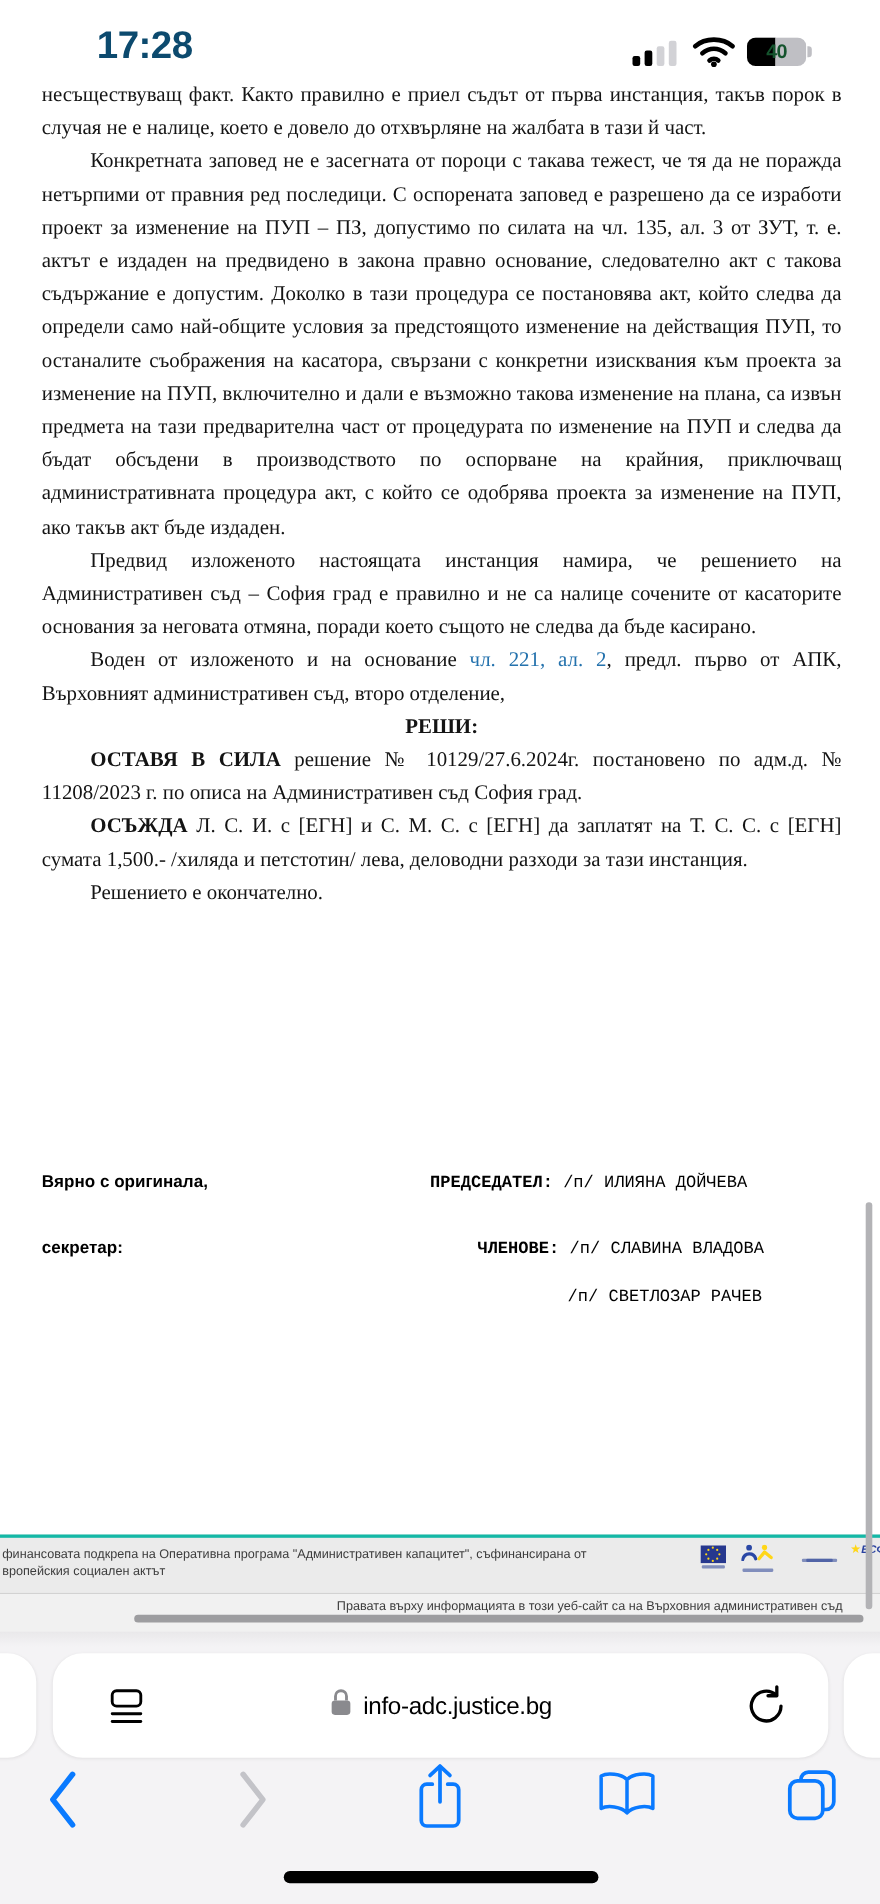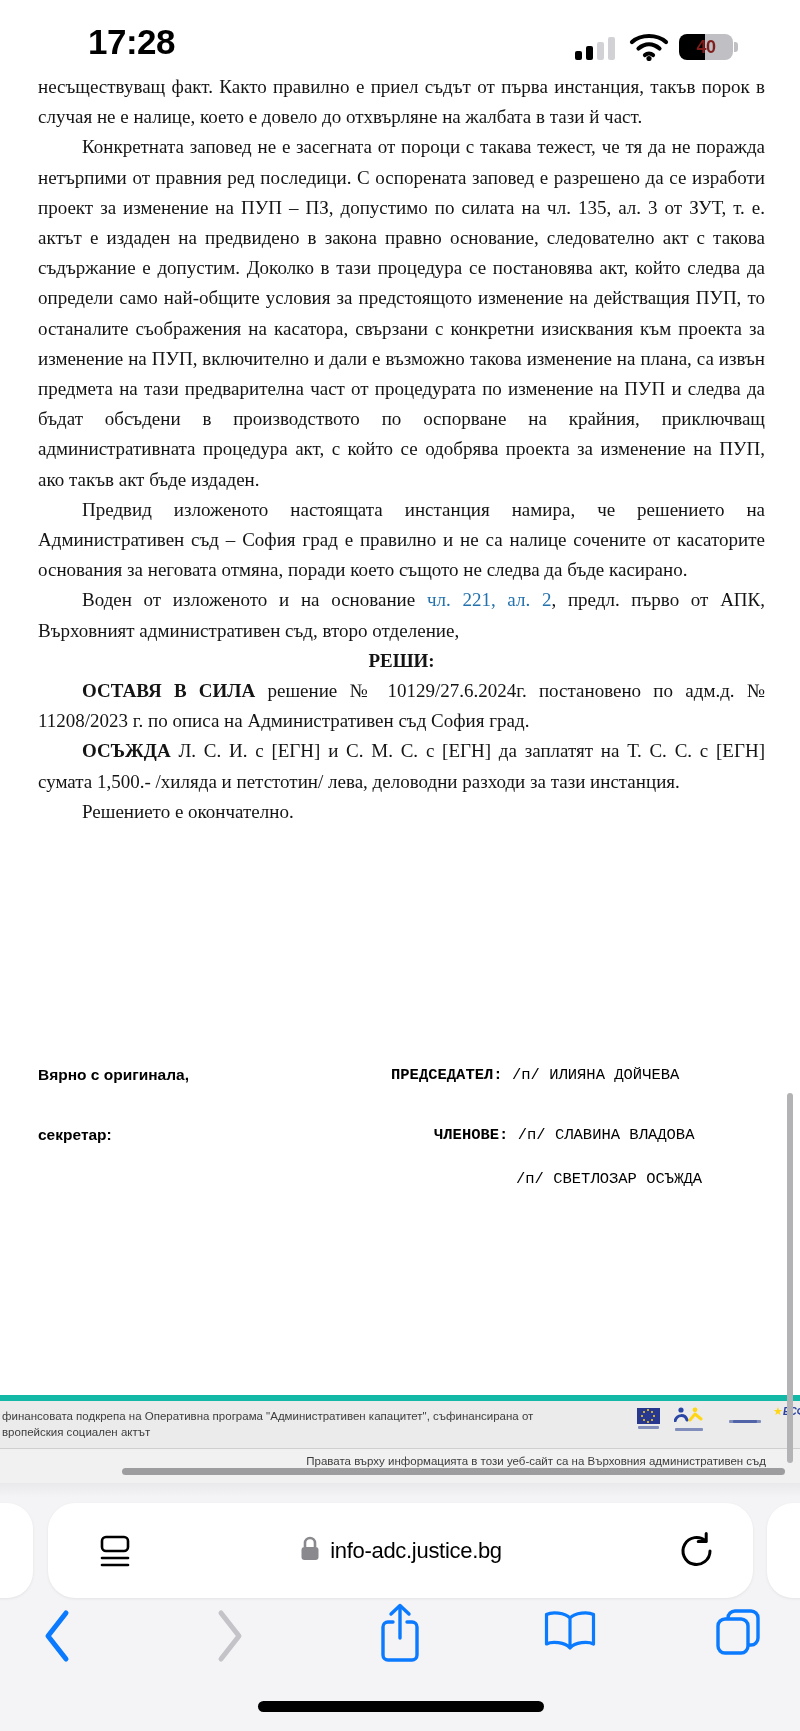--- a/index.html
+++ b/index.html
@@ -1,35 +1,35 @@
 <!DOCTYPE html>
 <html><head>
 <meta charset="utf-8">
 <style>
   html,body{margin:0;padding:0;background:#ffffff;}
   .screen{position:relative;width:800px;height:1731px;background:#ffffff;overflow:hidden;
           font-family:"Liberation Sans","DejaVu Sans",sans-serif;}
 
   
   .statusbar{position:absolute;top:0;left:0;right:0;height:74px;background:#ffffff;z-index:30;}
-  .time{position:absolute;left:88px;top:22px;font-size:35px;font-weight:bold;color:#000000;
+  .time{position:absolute;left:88px;top:22px;font-size:35px;font-weight:bold;color:#0c4a6e;
         letter-spacing:-0.5px;font-family:"Liberation Sans",sans-serif;}
   .signal{position:absolute;left:575px;top:37px;width:42px;height:23px;}
   .signal i{position:absolute;bottom:0;width:7px;border-radius:2px;}
   .signal i:nth-child(1){left:0;height:9px;background:#000;}
   .signal i:nth-child(2){left:11px;height:14px;background:#000;}
   .signal i:nth-child(3){left:22px;height:18px;background:#d2d2d6;}
   .signal i:nth-child(4){left:33px;height:23px;background:#d2d2d6;}
   .wifi{position:absolute;left:629px;top:32px;}
   .battery{position:absolute;left:679px;top:34px;width:60px;height:26px;}
   .batt-body{position:absolute;left:0;top:0;width:54px;height:26px;border-radius:8px;overflow:hidden;}
   .batt-fill{position:absolute;left:0;top:0;width:26px;height:26px;background:#000;}
   .batt-rest{position:absolute;left:26px;top:0;width:28px;height:26px;background:#bfbfc4;}
   .batt-num{position:absolute;left:0;top:0;width:54px;height:26px;text-align:center;line-height:26px;
-            font-size:18px;font-weight:bold;color:#7f1d1d;letter-spacing:-0.5px;}
+            font-size:18px;font-weight:bold;color:#14532d;letter-spacing:-0.5px;}
   .batt-cap{position:absolute;left:55px;top:8px;width:4px;height:10px;background:#bfbfc4;
             border-radius:0 3px 3px 0;}
 
   
   .doc{position:absolute;top:72px;left:38px;width:727px;color:#141414;
        font-family:"Liberation Serif","DejaVu Serif",serif;font-size:19px;line-height:30.2px;
        text-align:justify;z-index:5;}
   .doc p{margin:0;text-indent:44px;}
   .doc p.cont{text-indent:0;}
   .doc p.center{text-align:center;text-indent:0;font-weight:bold;}
@@ -43,21 +43,21 @@
   .sig-r{position:absolute;top:0;white-space:nowrap;font-family:Liberation Mono, monospace;}
 
   
   .v-scroll{position:absolute;left:787px;top:1093px;width:6px;height:370px;border-radius:3px;
             background:#b3b3b6;z-index:20;}
   .h-scroll{position:absolute;left:122px;top:1468px;width:663px;height:7px;border-radius:3.5px;
             background:#9d9da0;z-index:22;}
 
   
   .footer-eu{position:absolute;left:0;top:1395px;width:800px;height:53px;background:#ebebeb;
-             border-top:6px solid #14b8a6;box-sizing:border-box;z-index:6;}
+             border-top:3px solid #14b8a6;box-sizing:border-box;z-index:6;}
   .footer-eu .txt{position:absolute;left:2px;top:7px;font-size:11.5px;line-height:16px;color:#3d3d3d;}
   .logo{position:absolute;}
   .logo .cap{position:absolute;left:0;right:0;margin:2px auto 0;height:3px;
              background:rgba(42,66,150,0.55);border-radius:1px;}
   .eu-flag{left:637px;top:7px;width:23px;height:16px;}
   .eu-flag .flag{width:23px;height:16px;background:#27388e;position:relative;}
   .eu-flag .flag i{position:absolute;width:2px;height:2px;background:#ffd617;border-radius:50%;}
   .opak{left:674px;top:6px;width:30px;height:18px;}
   .esf{left:727px;top:4px;width:36px;height:20px;}
   .esf .row{font-size:10px;font-weight:bold;font-style:italic;color:#2a42a0;white-space:nowrap;margin-left:46px;}
@@ -129,21 +129,21 @@
 
   <div class="sig" style="top:1066px;">
     <span class="sig-l lbl">Вярно с оригинала,</span>
     <span class="sig-r" style="left:391px;"><span class="lbl">ПРЕДСЕДАТЕЛ:</span> <span>/п/ ИЛИЯНА ДОЙЧЕВА</span></span>
   </div>
   <div class="sig" style="top:1126px;">
     <span class="sig-l lbl">секретар:</span>
     <span class="sig-r" style="left:434px;"><span class="lbl">ЧЛЕНОВЕ:</span> <span>/п/ СЛАВИНА ВЛАДОВА</span></span>
   </div>
   <div class="sig" style="top:1170px;">
-    <span class="sig-r" style="left:516px;">/п/ СВЕТЛОЗАР ОСЪЖДА</span>
+    <span class="sig-r" style="left:516px;">/п/ СВЕТЛОЗАР РАЧЕВ</span>
   </div>
 
   <div class="v-scroll"></div>
   <div class="h-scroll"></div>
 
   <div class="footer-eu">
     <div class="txt">
       <div>финансовата подкрепа на Оперативна програма "Административен капацитет", съфинансирана от</div>
       <div>вропейския социален актът</div>
     </div>

